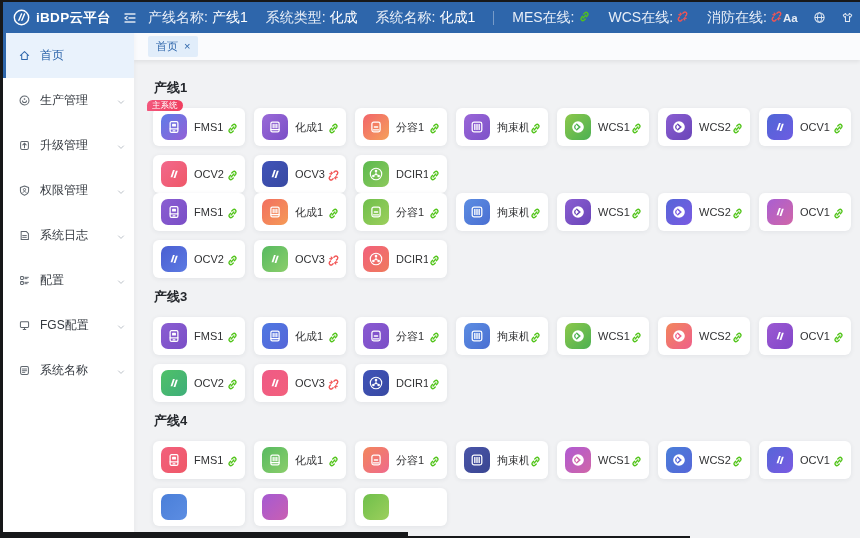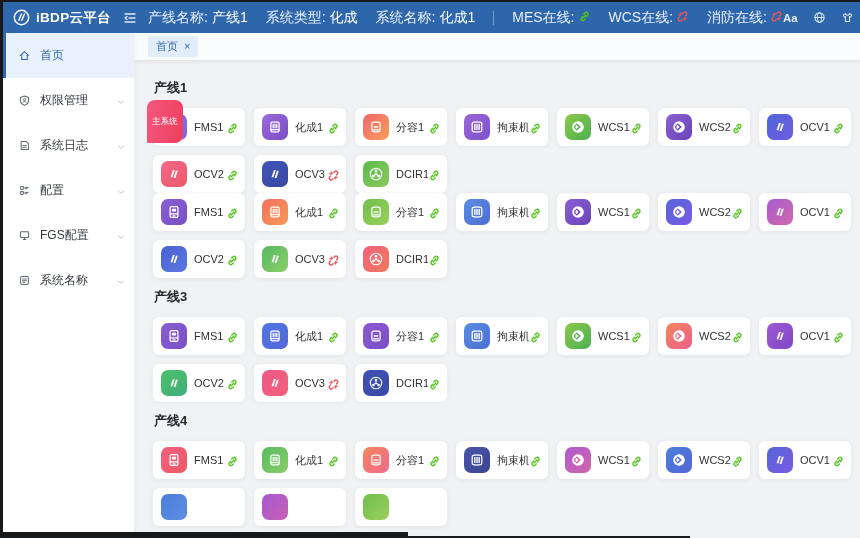--- a/index.html
+++ b/index.html
@@ -50,21 +50,21 @@
   .tab-close{font-size:11px;line-height:1;cursor:pointer;}
   .content{padding:9px 15px 0 19px;}
   .section-title{font-size:13px;font-weight:bold;color:#24272c;margin:10px 0 11px 1px;}
   .grid{display:grid;grid-template-columns:repeat(7,92px);gap:9px;}
   .card{position:relative;background:#fff;border-radius:6px;height:38px;display:flex;align-items:center;
     padding:0 7px 0 8px;box-sizing:border-box;box-shadow:0 1px 5px rgba(31,45,61,.07);cursor:pointer;}
   .card-icon{width:26px;height:26px;border-radius:7px;flex:none;display:flex;align-items:center;justify-content:center;}
   .card-label{font-size:11px;color:#303133;margin-left:7px;flex:1;white-space:nowrap;overflow:hidden;}
   .link-ico{flex:none;width:12px;height:12px;}
   .badge{position:absolute;top:-8px;left:-6px;background:linear-gradient(100deg,#f2587e,#f03e5e);
-    color:#fff;font-size:8.5px;line-height:1;padding:17px 5px;border-radius:8px 8px 8px 1px;z-index:3;}
+    color:#fff;font-size:8.5px;line-height:1;padding:1px 5px;border-radius:8px 8px 8px 1px;z-index:3;}
 </style>
 </head>
 <body>
 
 <div class="app">
 
   <div class="header">
     <div class="logo-area">
       <span class="logo-mark">
         <svg viewBox="0 0 18 18" width="17" height="17">
@@ -157,20 +157,45 @@
         <span class="s-icon">
           <svg viewBox="0 0 14 14" width="13" height="13">
             <path d="M2.5 7 L7 2.8 L11.5 7 M4 6 v5.2 h6 V6" stroke="#2e66ab" stroke-width="1.1" fill="none" stroke-linecap="round" stroke-linejoin="round"></path>
           </svg>
         </span>
         <span class="s-label">首页</span>
       </div>
       <div class="side-item">
         <span class="s-icon">
           <svg viewBox="0 0 14 14" width="13" height="13">
+            <circle cx="7" cy="7" r="4.8" stroke="#5f666e" stroke-width="1.1" fill="none"></circle>
+            <path d="M4.8 7 a2.2 2.2 0 0 0 4.4 0" stroke="#5f666e" stroke-width="1.1" fill="none"></path>
+            <circle cx="7" cy="5.4" r=".9" fill="#5f666e"></circle>
+          </svg>
+        </span>
+        <span class="s-label">生产管理</span>
+        <span class="s-chevron"><svg viewBox="0 0 14 14" width="10" height="10">
+            <path d="M3.5 5.5 L7 9 L10.5 5.5" stroke="#b6bcc4" stroke-width="1.3" fill="none" stroke-linecap="round"></path>
+          </svg></span>
+      </div>
+      <div class="side-item">
+        <span class="s-icon">
+          <svg viewBox="0 0 14 14" width="13" height="13">
+            <rect x="2.8" y="2.8" width="8.4" height="8.4" rx="1.4" stroke="#5f666e" stroke-width="1.1" fill="none"></rect>
+            <path d="M7 9.4 V4.8 M5.2 6.4 L7 4.6 L8.8 6.4" stroke="#5f666e" stroke-width="1.1" fill="none" stroke-linecap="round"></path>
+          </svg>
+        </span>
+        <span class="s-label">升级管理</span>
+        <span class="s-chevron"><svg viewBox="0 0 14 14" width="10" height="10">
+            <path d="M3.5 5.5 L7 9 L10.5 5.5" stroke="#b6bcc4" stroke-width="1.3" fill="none" stroke-linecap="round"></path>
+          </svg></span>
+      </div>
+      <div class="side-item">
+        <span class="s-icon">
+          <svg viewBox="0 0 14 14" width="13" height="13">
             <path d="M7 2.2 L11.4 3.8 V7 c0 2.6-1.8 4.2-4.4 5 C4.4 11.2 2.6 9.6 2.6 7 V3.8 Z" stroke="#5f666e" stroke-width="1.1" fill="none" stroke-linejoin="round"></path>
             <circle cx="7" cy="6" r="1.2" stroke="#5f666e" stroke-width="1" fill="none"></circle>
             <path d="M5.2 9.4 a1.9 1.9 0 0 1 3.6 0" stroke="#5f666e" stroke-width="1" fill="none"></path>
           </svg>
         </span>
         <span class="s-label">权限管理</span>
         <span class="s-chevron"><svg viewBox="0 0 14 14" width="10" height="10">
             <path d="M3.5 5.5 L7 9 L10.5 5.5" stroke="#b6bcc4" stroke-width="1.3" fill="none" stroke-linecap="round"></path>
           </svg></span>
       </div>

